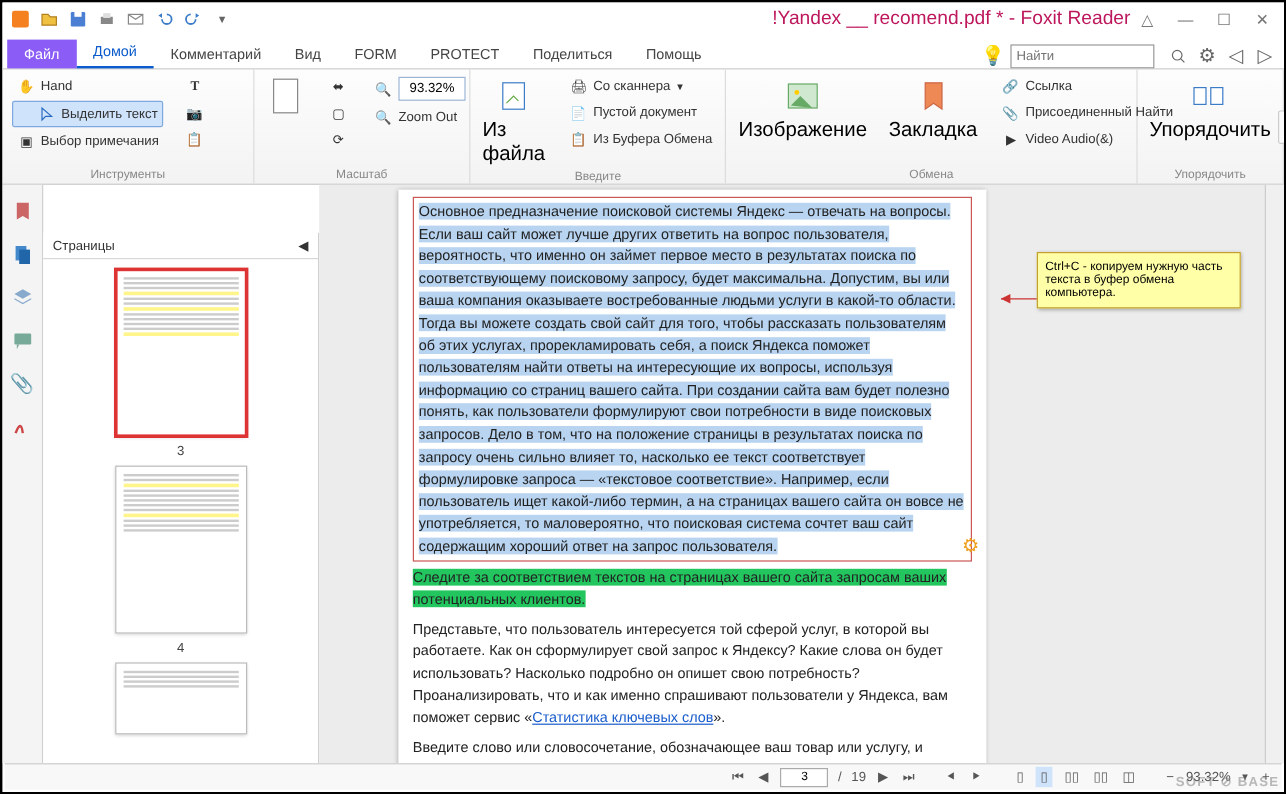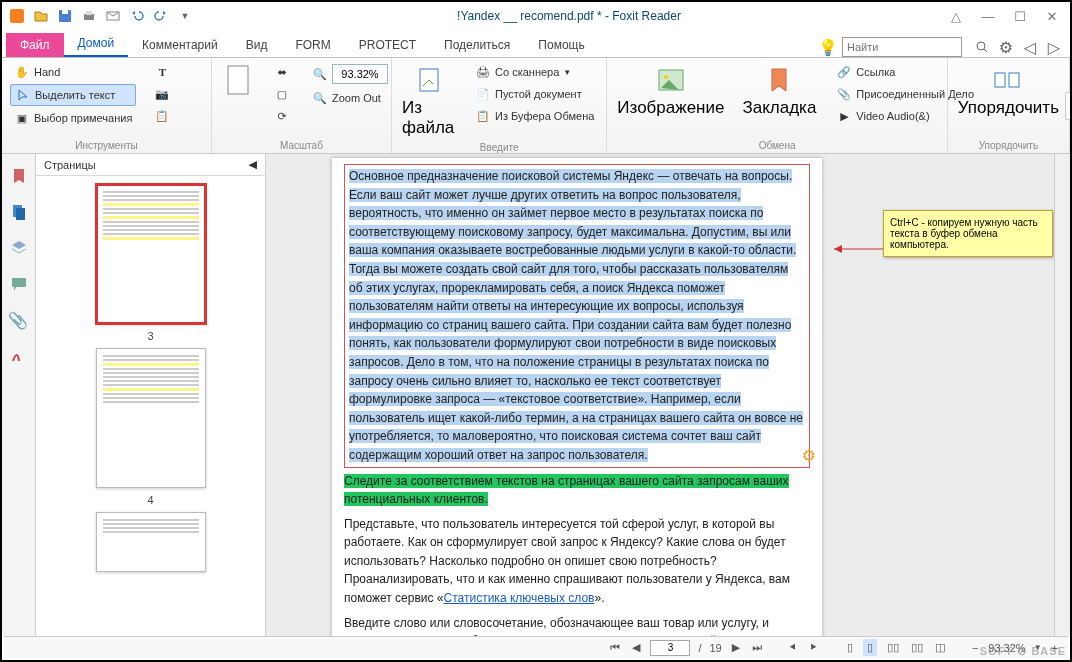--- a/index.html
+++ b/index.html
@@ -2,52 +2,52 @@
 <html><head>
 <meta charset="utf-8">
 <style>
 * { margin:0; padding:0; box-sizing:border-box; font-family:'Segoe UI',Tahoma,sans-serif; }
 body { background:#fff; width:1072px; height:662px; overflow:hidden; border:2px solid #000; position:relative; }
 
 
 .titlebar { height:28px; background:#fff; display:flex; align-items:center; padding:0 4px; }
 .qat { display:flex; gap:2px; align-items:center; }
 .qat-btn { width:22px; height:22px; display:flex; align-items:center; justify-content:center; cursor:pointer; border-radius:2px; }
-.title-center { flex:1; text-align:center; font-size:12px; color:#0c4a6e; }
+.title-center { flex:1; text-align:right; font-size:16px; color:#be185d; }
 .win-controls { display:flex; gap:4px; }
 .win-btn { width:28px; height:22px; display:flex; align-items:center; justify-content:center; cursor:pointer; color:#777; font-size:13px; }
 
 
 .tab-strip { height:28px; background:#fff; display:flex; align-items:flex-end; border-bottom:1px solid #c0c0c0; padding-left:4px; }
-.file-tab { background:#ec4899; color:#fff; padding:5px 14px; font-size:12px; cursor:pointer; }
+.file-tab { background:#8b5cf6; color:#fff; padding:5px 14px; font-size:12px; cursor:pointer; }
 .tab { padding:5px 14px; font-size:12px; color:#444; cursor:pointer; }
 .tab.active { color:#0b5bcc; border-bottom:2px solid #0b5bcc; }
 .tab-spacer { flex:1; }
 .search-box { width:120px; height:20px; border:1px solid #999; font-size:11px; padding:0 4px; margin-right:6px; }
 .tab-icons { display:flex; gap:4px; align-items:center; padding-right:6px; }
 .tab-ico { width:20px; height:20px; display:flex; align-items:center; justify-content:center; color:#666; cursor:pointer; }
 
 
 .ribbon { height:96px; background:linear-gradient(#fdfdfd,#f3f3f3); border-bottom:1px solid #c8c8c8; display:flex; }
 .group { border-right:1px solid #dcdcdc; padding:4px 8px 2px 8px; display:flex; flex-direction:column; }
 .group-body { flex:1; display:flex; gap:14px; align-items:flex-start; }
 .group-label { font-size:10px; color:#888; text-align:center; padding-top:2px; }
 .vlist { display:flex; flex-direction:column; gap:2px; }
 .ribbon-item { display:flex; align-items:center; gap:4px; font-size:11px; color:#333; padding:2px 4px; cursor:pointer; white-space:nowrap; }
-.ribbon-item.active { background:#cfe3fb; border:1px solid #7da9e0; border-radius:2px; }
+.ribbon-item.active { background:#cfe3fb; border:1px solid #7da9e0; border-radius:2px;justify-content:flex-end; }
 .rib-ico { width:16px; height:16px; display:inline-flex; align-items:center; justify-content:center; }
 .big-btn { display:flex; flex-direction:column; align-items:center; gap:2px; font-size:17px; cursor:pointer; padding:2px; }
 .big-ico { width:32px; height:32px; display:flex; align-items:center; justify-content:center; }
 .zoom-input { width:56px; height:20px; border:1px solid #9db5d4; font-size:11px; text-align:center; }
 
 
 .main { display:flex; height:calc(662px - 28px - 28px - 96px - 24px - 4px); }
 .left-iconbar { width:34px; background:#f4f4f4; border-right:1px solid #d0d0d0; display:flex; flex-direction:column; gap:12px; padding-top:10px; align-items:center; }
 .lb-ico { width:24px; height:24px; cursor:pointer; display:flex; align-items:center; justify-content:center; color:#555; }
-.thumbs-panel { width:230px; background:#fff; border-right:1px solid #d0d0d0; display:flex; flex-direction:column; }
+.thumbs-panel { width:230px; background:#fff; border-right:1px solid #d0d0d0; display:flex; flex-direction:column;margin-top:40px; }
 .thumbs-header { height:22px; border-bottom:1px solid #d8d8d8; display:flex; align-items:center; padding:0 8px; font-size:11px; color:#333; justify-content:space-between; }
 .thumbs-body { flex:1; overflow:auto; padding:8px; display:flex; flex-direction:column; align-items:center; gap:6px; }
 .thumb { width:110px; height:140px; background:#fff; border:1px solid #bbb; box-shadow:0 1px 3px rgba(0,0,0,.2); position:relative; padding:6px; }
 .thumb.sel { outline:3px solid #d33; outline-offset:-2px; }
 .thumb-line { height:2px; background:#ccc; margin-bottom:2px; }
 .thumb-hl { height:3px; background:#fff58a; margin-bottom:2px; }
 .thumb-label { font-size:11px; color:#444; }
 .viewport { flex:1; background:#ececec; position:relative; overflow:hidden; }
 .page { position:absolute; left:66px; top:4px; width:490px; height:100%; background:#fff; box-shadow:0 0 4px rgba(0,0,0,.3); padding:6px 12px; font-size:12px; line-height:1.55; color:#222; }
 .sel-block { border:1px solid #c55; padding:2px 4px; margin-bottom:4px; }
@@ -271,21 +271,21 @@
           </div>
           <span>Закладка</span>
         </div>
       <div class="vlist">
         <div class="ribbon-item">
             <span class="rib-ico">🔗</span>
             <span>Ссылка</span>
           </div>
         <div class="ribbon-item">
             <span class="rib-ico">📎</span>
-            <span>Присоединенный Дело</span>
+            <span>Присоединенный Найти</span>
           </div>
         <div class="ribbon-item">
             <span class="rib-ico">▶</span>
             <span>Video  Audio(&amp;)</span>
           </div>
       </div>
     </div>
     <div class="group-label">Обмена</div>
   </div>
 
@@ -389,21 +389,21 @@
       <div class="sel-block"><span>Основное предназначение поисковой системы Яндекс — отвечать на вопросы. Если ваш сайт может лучше других ответить на вопрос пользователя, вероятность, что именно он займет первое место в результатах поиска по соответствующему поисковому запросу, будет максимальна. Допустим, вы или ваша компания оказываете востребованные людьми услуги в какой-то области. Тогда вы можете создать свой сайт для того, чтобы рассказать пользователям об этих услугах, прорекламировать себя, а поиск Яндекса поможет пользователям найти ответы на интересующие их вопросы, используя информацию со страниц вашего сайта. При создании сайта вам будет полезно понять, как пользователи формулируют свои потребности в виде поисковых запросов. Дело в том, что на положение страницы в результатах поиска по запросу очень сильно влияет то, насколько ее текст соответствует формулировке запроса — «текстовое соответствие». Например, если пользователь ищет какой-либо термин, а на страницах вашего сайта он вовсе не употребляется, то маловероятно, что поисковая система сочтет ваш сайт содержащим хороший ответ на запрос пользователя.</span></div>
       <span class="gear">⚙</span>
       <p><span class="yellow-hl">Следите за соответствием текстов на страницах вашего сайта запросам ваших потенциальных клиентов.</span></p>
       <p style="margin-top:6px;"><span>Представьте, что пользователь интересуется той сферой услуг, в которой вы работаете. Как он сформулирует свой запрос к Яндексу? Какие слова он будет использовать? Насколько подробно он опишет свою потребность? Проанализировать, что и как именно спрашивают пользователи у Яндекса, вам поможет сервис «</span><span class="link">Статистика ключевых слов</span><span>».</span></p>
       <p style="margin-top:6px;">Введите слово или словосочетание, обозначающее ваш товар или услугу, и нажмите кнопку «Подобрать». Вы увидите запросы пользователей, включающие заданные вами слово или словосочетание (слева), и свя-</p>
     </div>
     <svg class="arrow-line">
         <line x1="0" y1="15" x2="82" y2="15" stroke="#c33" stroke-width="1"></line>
         <path d="M0 15l8-4v8z" fill="#c33"></path>
       </svg>
-    <div class="tooltip" style="right:17px;">Ctrl+C - копируем нужную часть текста в буфер обмена компьютера.</div>
+    <div class="tooltip" style="right:36px;">Ctrl+C - копируем нужную часть текста в буфер обмена компьютера.</div>
     <div class="vr-scroll"></div>
   </div>
 </div>
 
 <div class="statusbar">
   <div class="sb-spacer"></div>
   <span class="sb-btn">⏮</span>
   <span class="sb-btn">◀</span>
   <input class="sb-input" value="3" style=""> / <span>19</span>
   <span class="sb-btn">▶</span>

